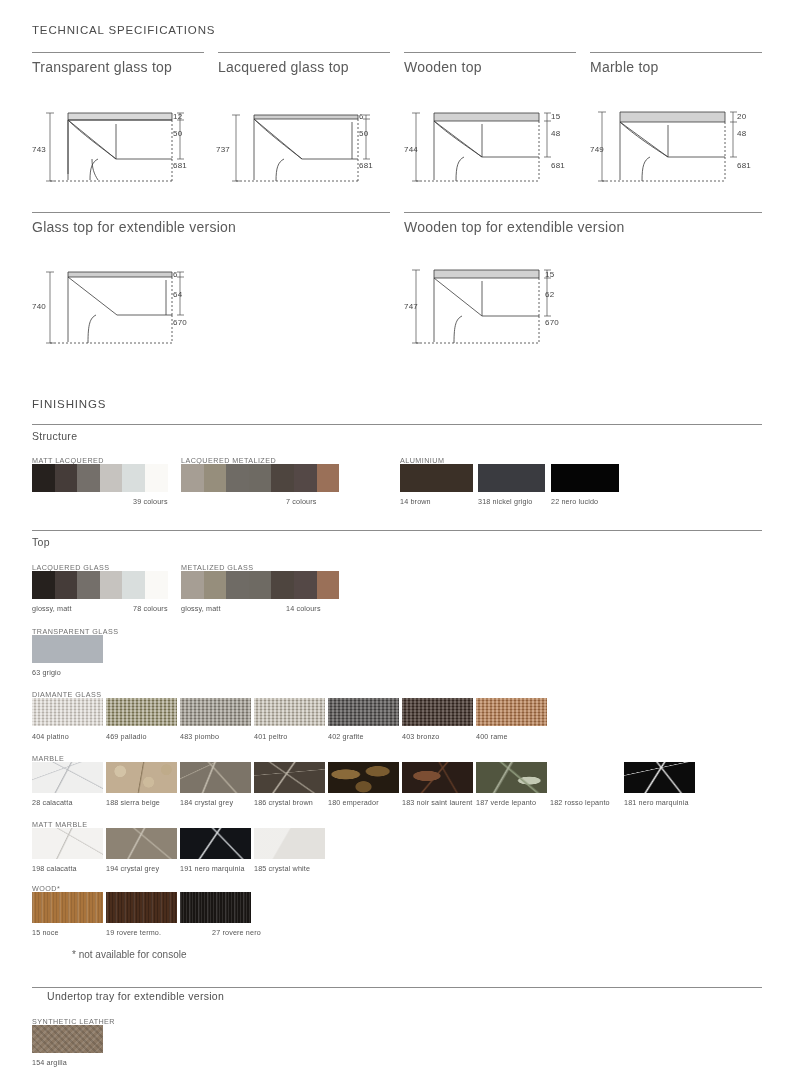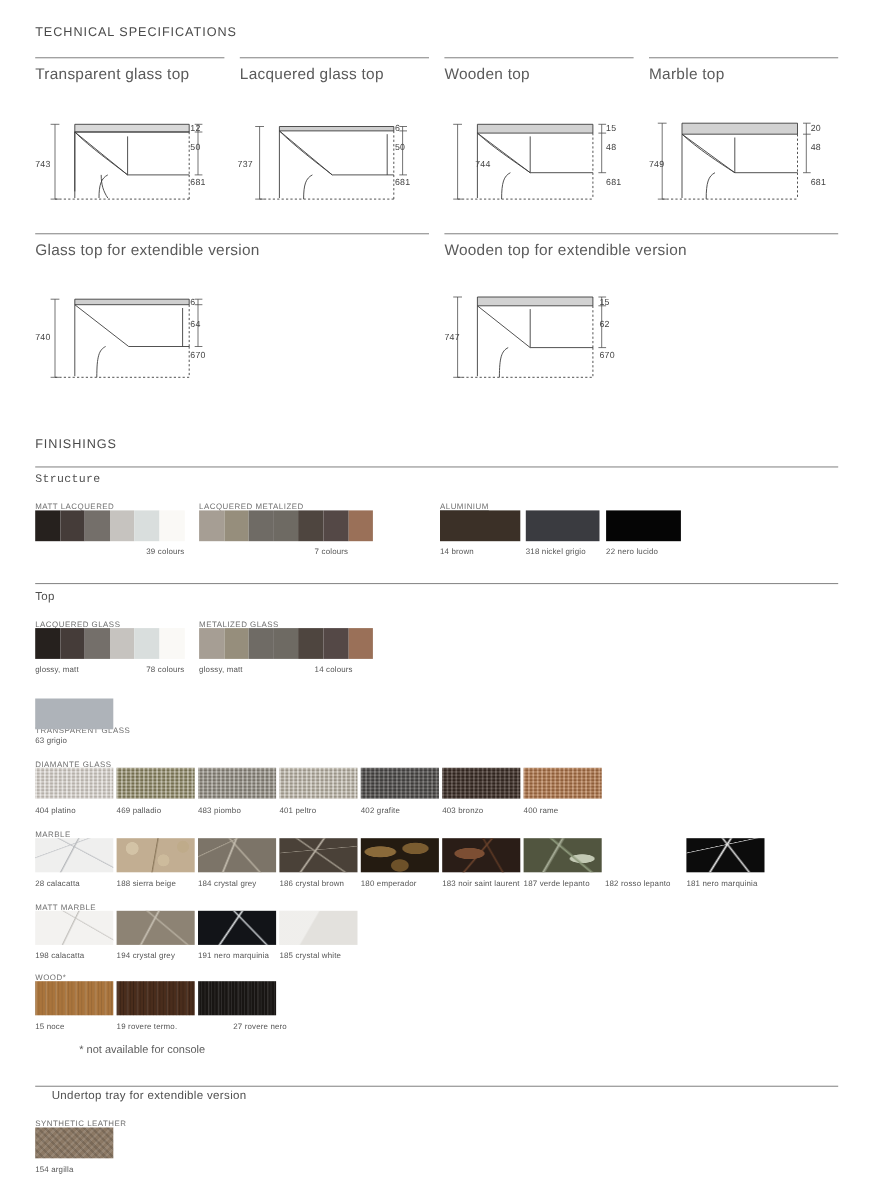--- a/index.html
+++ b/index.html
@@ -142,21 +142,21 @@
       <line x1="12" y1="9" x2="12" y2="77" stroke="#4a4a4a" stroke-width="0.7"></line>
       <line x1="8" y1="9" x2="16" y2="9" stroke="#4a4a4a" stroke-width="0.7"></line>
       <line x1="8" y1="77" x2="16" y2="77" stroke="#4a4a4a" stroke-width="0.7"></line>
       <line x1="140" y1="9" x2="147" y2="9" stroke="#4a4a4a" stroke-width="0.7"></line>
       <line x1="140" y1="17" x2="147" y2="17" stroke="#4a4a4a" stroke-width="0.7"></line>
       <line x1="140" y1="53" x2="147" y2="53" stroke="#4a4a4a" stroke-width="0.7"></line>
       <line x1="143" y1="9" x2="143" y2="17" stroke="#4a4a4a" stroke-width="0.7"></line>
       <line x1="143" y1="17" x2="143" y2="53" stroke="#4a4a4a" stroke-width="0.7"></line>
     </svg>
   </div>
-  <div class="dim" style="left:404px;top:145px;margin-left:28px;">744</div>
+  <div class="dim" style="left:404px;top:145px;">744</div>
   <div class="dim" style="left:551px;top:112px;">15</div>
   <div class="dim" style="left:551px;top:129px;">48</div>
   <div class="dim" style="left:551px;top:161px;">681</div>
 
   <div class="draw" style="left:590px;top:104px;">
     <svg width="175" height="85" viewBox="0 0 175 85">
       <polygon points="30,8 135,8 135,18 30,18" fill="#d2d2d2" stroke="#3a3a3a" stroke-width="0.8"></polygon>
       <path d="M30,18 L30,76 M30,18 L78,53 M78,53 L135,53" fill="none" stroke="#3a3a3a" stroke-width="0.8"></path>
       <path d="M30,18 C44,31 64,44 78,53" fill="none" stroke="#3a3a3a" stroke-width="0.8"></path>
       <line x1="78" y1="21" x2="78" y2="53" stroke="#3a3a3a" stroke-width="0.8"></line>
@@ -229,21 +229,21 @@
     </svg>
   </div>
   <div class="dim" style="left:404px;top:302px;">747</div>
   <div class="dim" style="left:545px;top:270px;">15</div>
   <div class="dim" style="left:545px;top:290px;">62</div>
   <div class="dim" style="left:545px;top:318px;">670</div>
 
   <div class="sec-title" style="left:32px;top:398px;">FINISHINGS</div>
 
   <div class="rule" style="left:32px;top:424px;width:730px;"></div>
-  <div class="grp-title" style="left:32px;top:430px;font-family:Liberation Mono, monospace;">Structure</div>
+  <div class="grp-title" style="left:32px;top:430px;">Structure</div>
 
   <div class="mat-cap" style="left:32px;top:456px;">MATT LACQUERED</div>
   <div class="swatch-row" style="left:32px;top:464px;">
     <div class="s" style="background:#26211e"></div>
     <div class="s" style="background:#453c39"></div>
     <div class="s" style="background:#746f6a"></div>
     <div class="s" style="background:#c6c3bf"></div>
     <div class="s" style="background:#d9dedd"></div>
     <div class="s" style="background:#faf9f6"></div>
   </div>
@@ -290,21 +290,21 @@
     <div class="s" style="background:#968e7c"></div>
     <div class="s" style="background:#6f6b65"></div>
     <div class="s" style="background:#6e6a63"></div>
     <div class="s" style="background:#4e453f"></div>
     <div class="s" style="background:#544846"></div>
     <div class="s" style="background:#9a7058"></div>
   </div>
   <div class="mat-lab" style="left:181px;top:604px;">glossy, matt</div>
   <div class="mat-lab" style="left:286px;top:604px;">14 colours</div>
 
-  <div class="mat-cap" style="left:32px;top:627px;margin-top:32px;">TRANSPARENT GLASS</div>
+  <div class="mat-cap" style="left:32px;top:627px;">TRANSPARENT GLASS</div>
   <div class="tile" style="left:32px;top:635px;width:71px;height:28px;background:#aeb3b9;"></div>
   <div class="mat-lab" style="left:32px;top:668px;">63 grigio</div>
 
   <div class="mat-cap" style="left:32px;top:690px;">DIAMANTE GLASS</div>
   <div class="tile tx-diamante" style="left:32px;top:698px;width:71px;height:28px;background-image:linear-gradient(90deg,rgba(255,255,255,.45) 0 50%,rgba(0,0,0,.05) 50% 100%),linear-gradient(0deg,rgba(0,0,0,.07) 0 50%,rgba(255,255,255,.3) 50% 100%),linear-gradient(#cdc7c0,#cdc7c0);"></div>
   <div class="mat-lab" style="left:32px;top:732px;">404 platino</div>
 
   <div class="tile tx-diamante" style="left:106px;top:698px;width:71px;height:28px;background-image:linear-gradient(90deg,rgba(255,255,255,.35) 0 50%,rgba(0,0,0,.08) 50% 100%),linear-gradient(0deg,rgba(0,0,0,.1) 0 50%,rgba(255,255,255,.25) 50% 100%),linear-gradient(#8b8460,#8b8460);"></div>
   <div class="mat-lab" style="left:106px;top:732px;">469 palladio</div>
 

